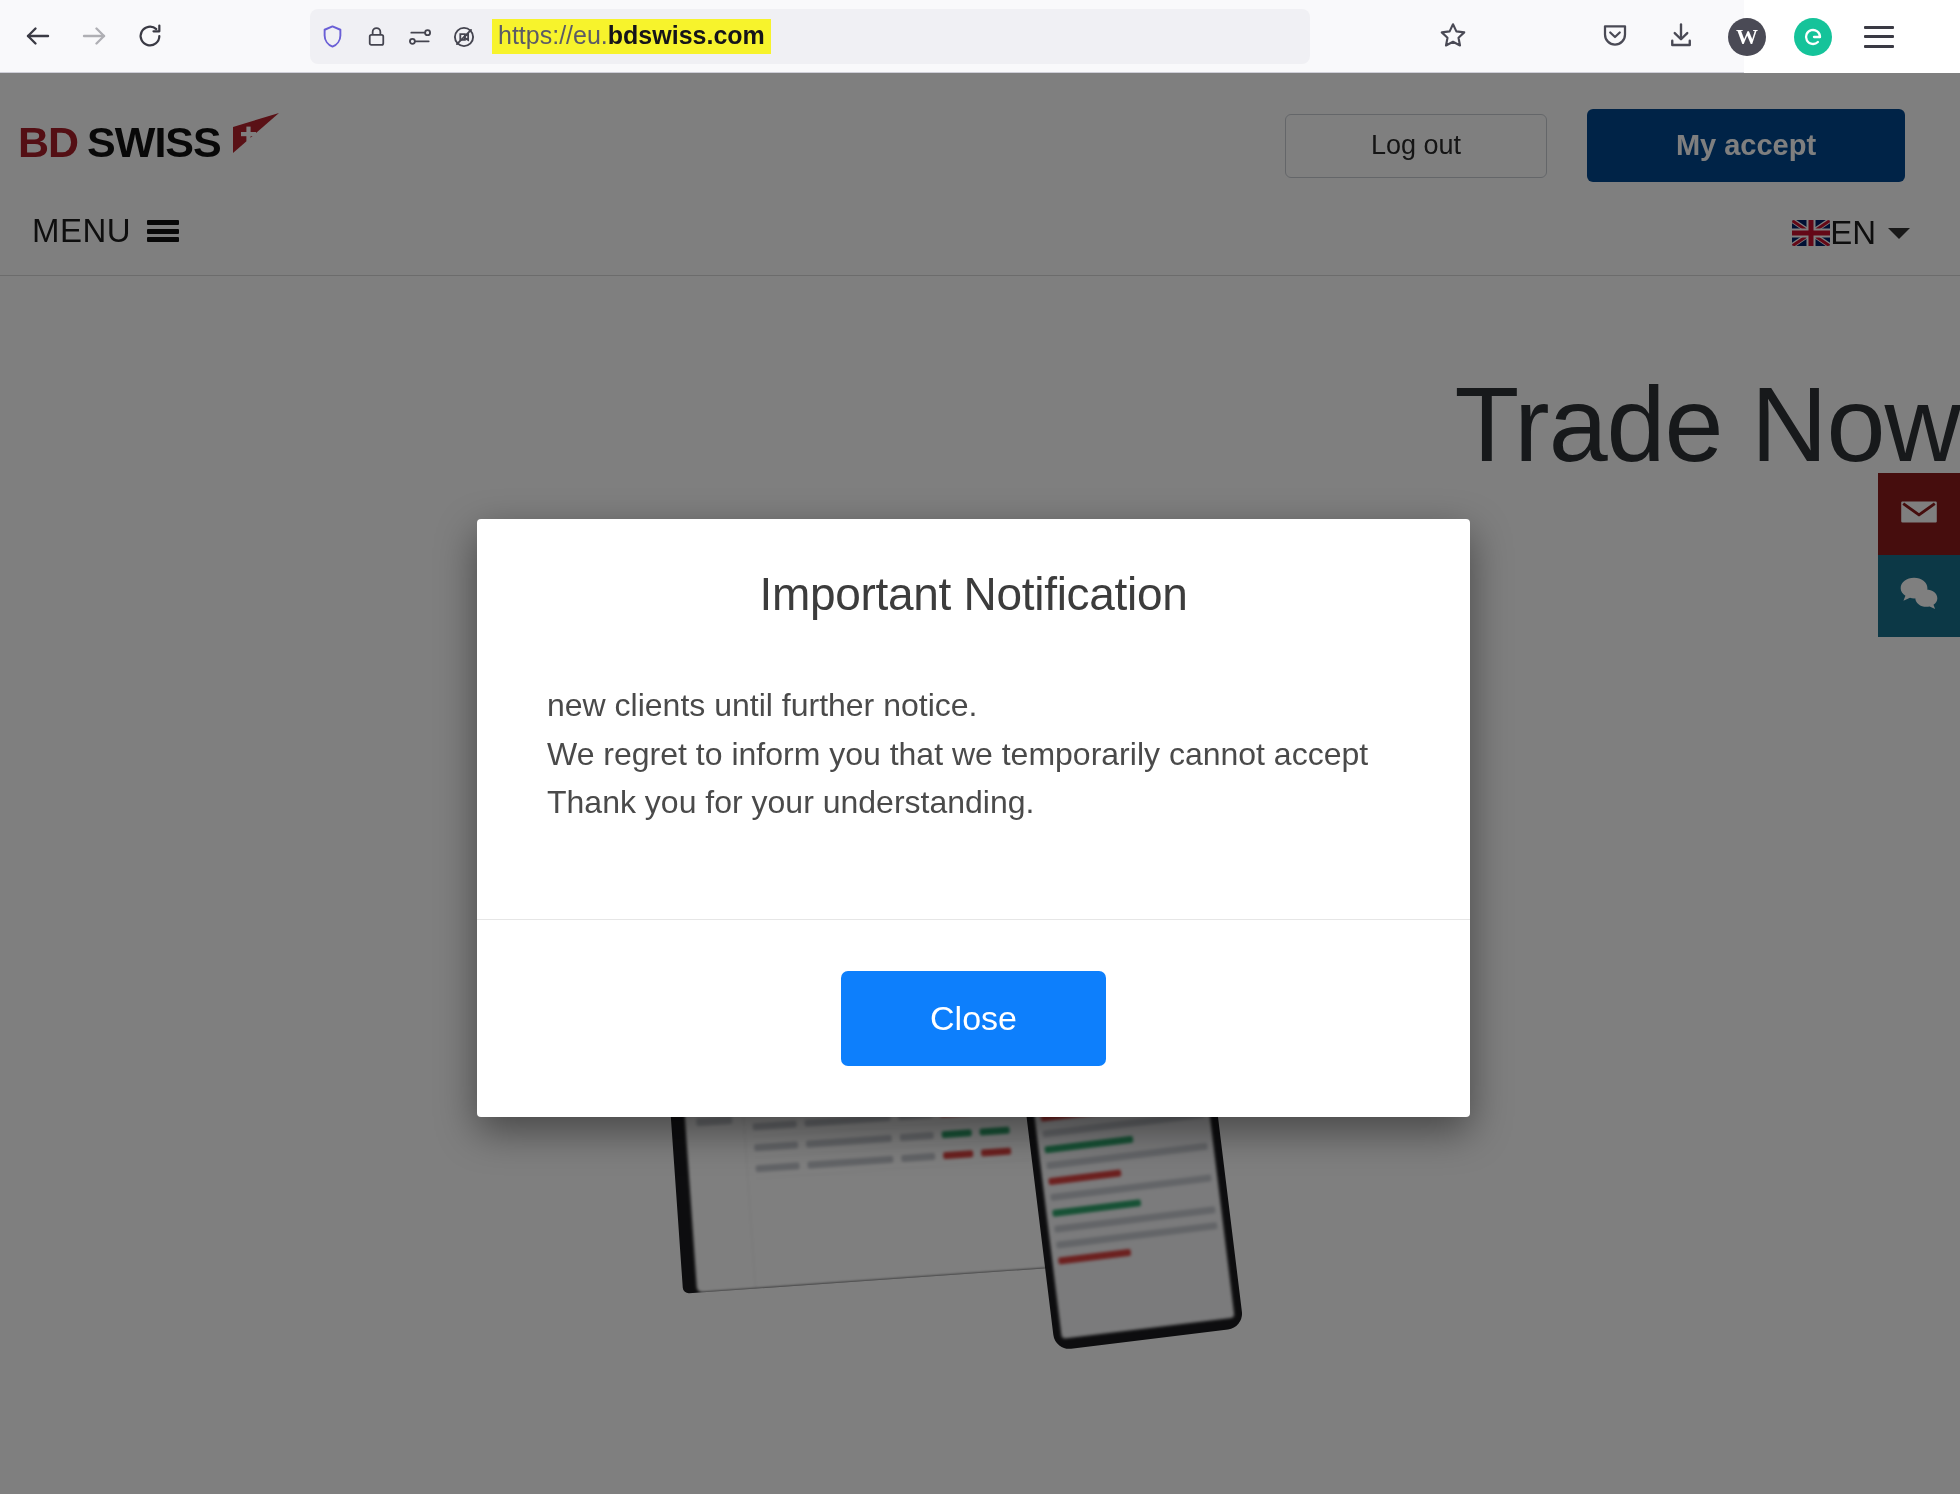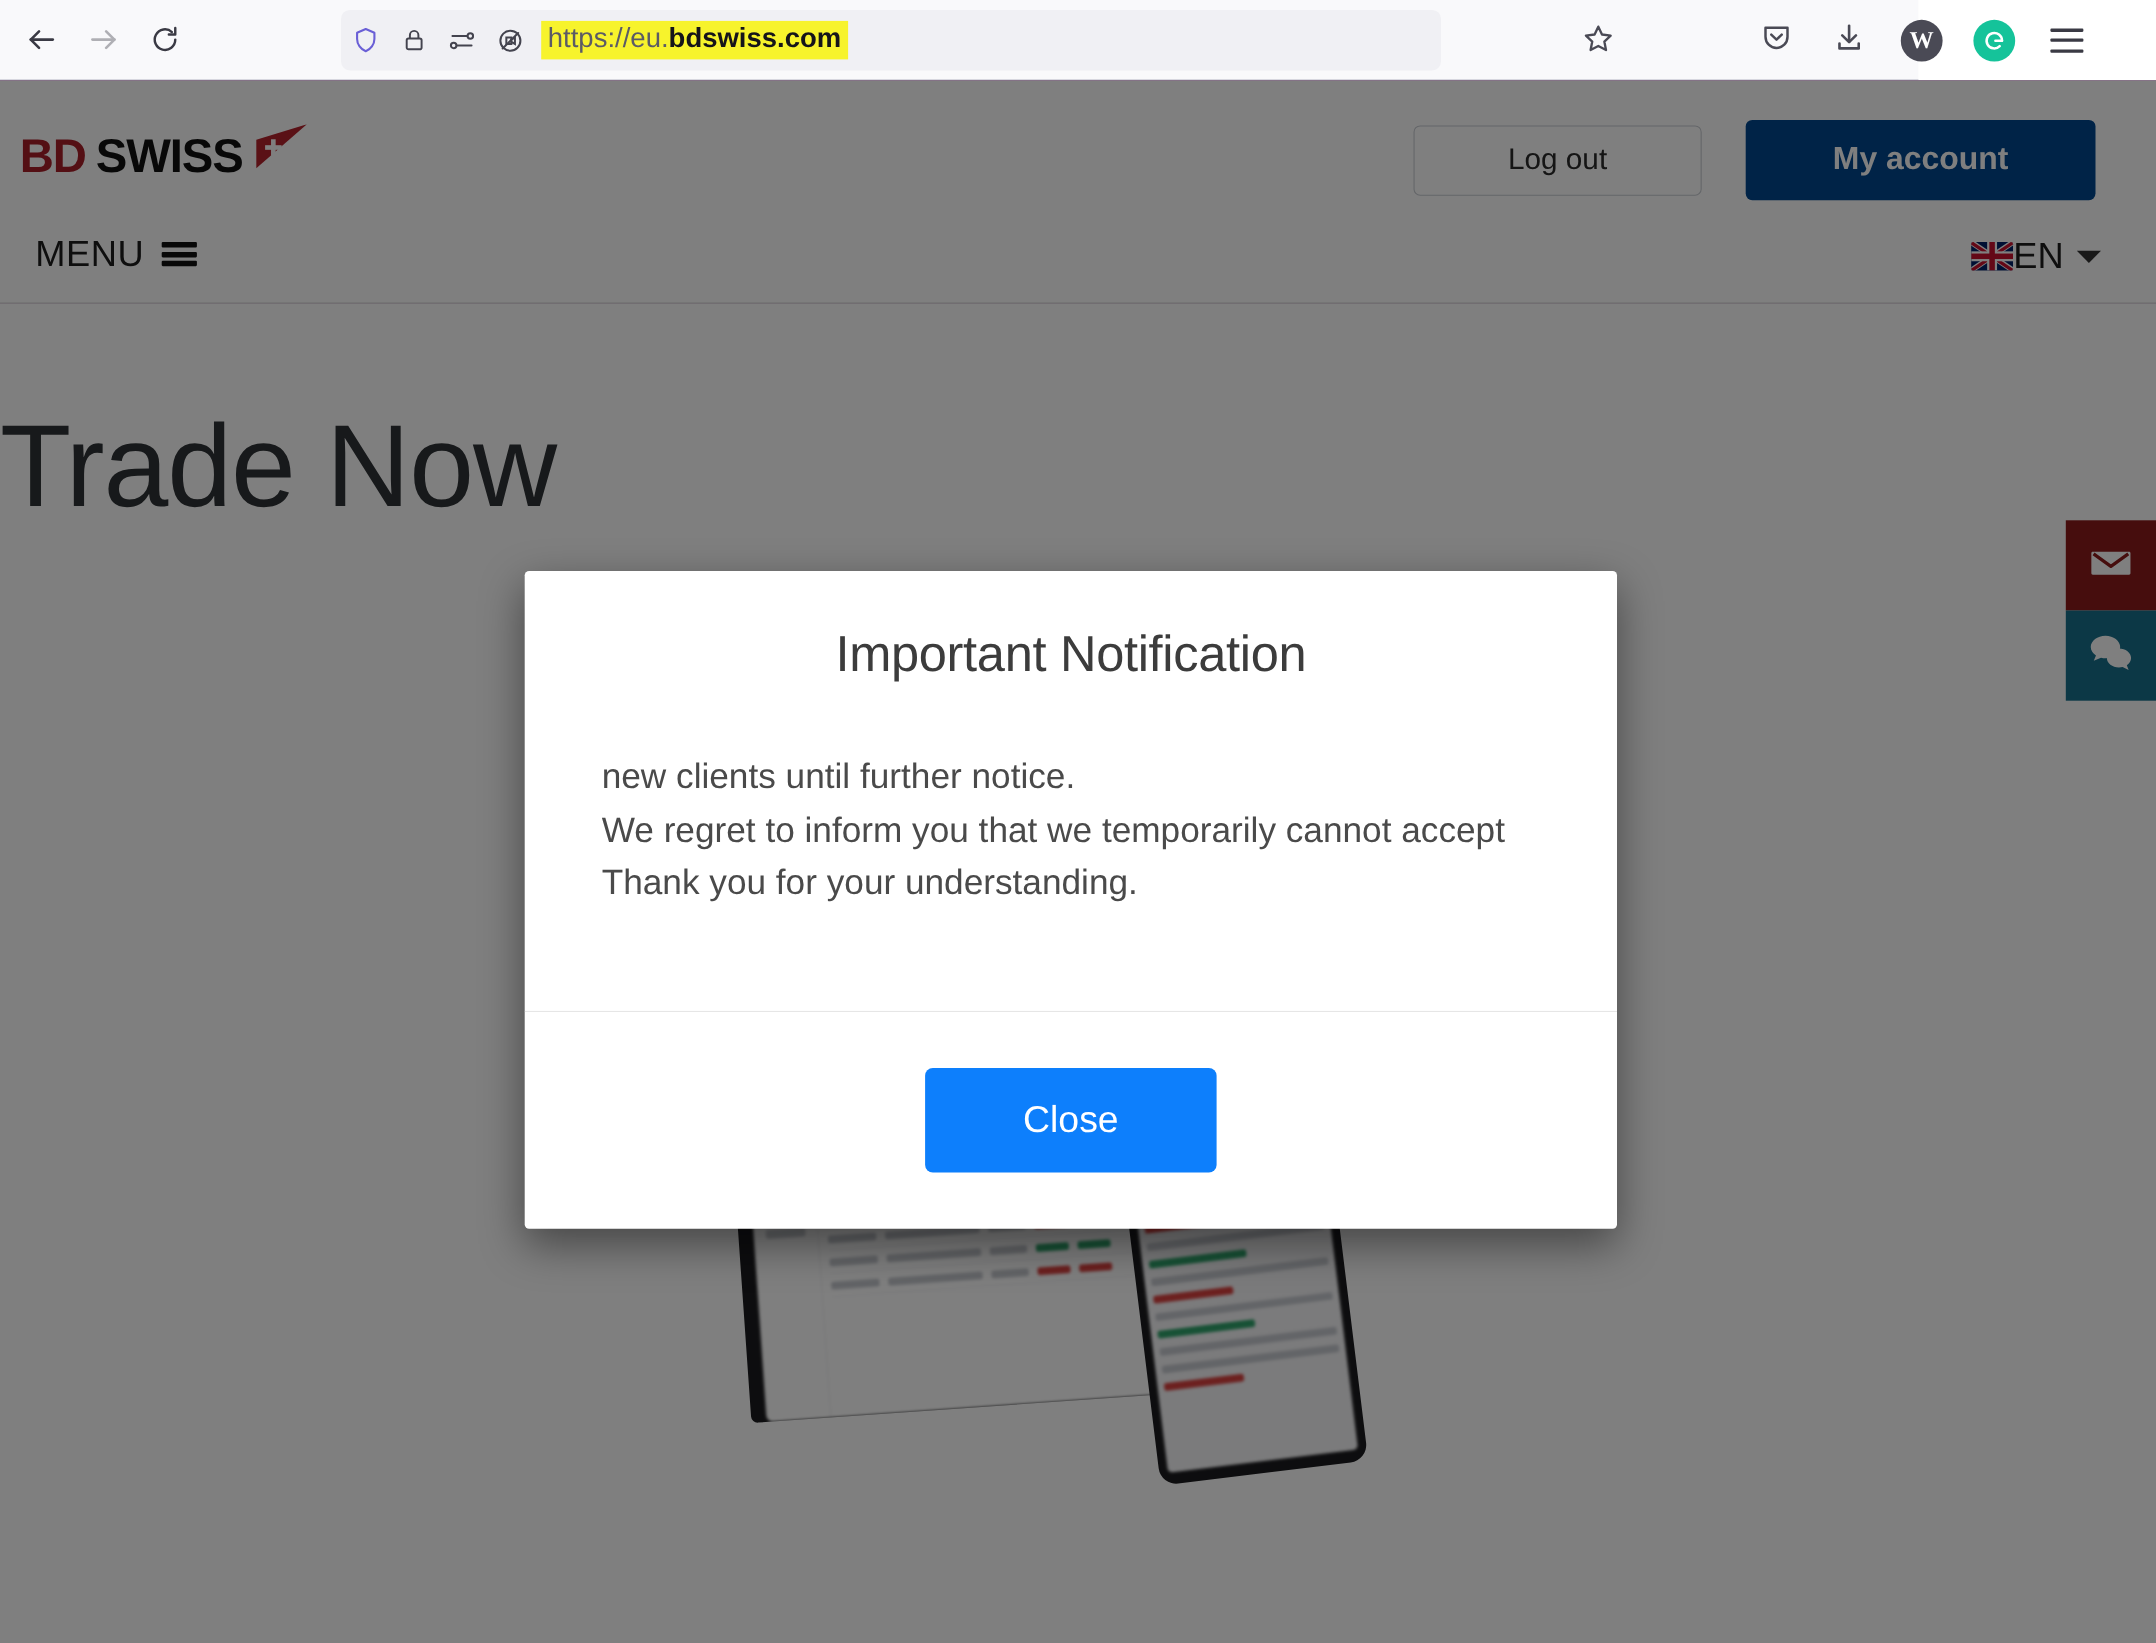--- a/index.html
+++ b/index.html
@@ -260,21 +260,21 @@
     border-right: 11px solid transparent;
     border-top: 11px solid #333333;
     margin-left: 12px;
   }
 
   
   .hero {
     position: relative;
     height: 1219px;
     background: #ffffff;
-    text-align: left;
+    text-align: right;
   }
   .hero-title {
     margin: 0;
     padding-top: 95px;
     font-size: 106px;
     font-weight: 300;
     color: #2f3336;
     letter-spacing: -1px;
     line-height: 1;
     font-family: "Liberation Sans", sans-serif;
@@ -560,21 +560,21 @@
         <svg width="56" height="46" viewBox="0 0 56 46">
           <polygon points="56,0 10,40 10,14" fill="#b4232c"></polygon>
           <rect x="18" y="19" width="15" height="4.2" fill="#ffffff"></rect>
           <rect x="23.4" y="13.6" width="4.2" height="15" fill="#ffffff"></rect>
         </svg>
       </span>
     </div>
 
     <div class="header-btns">
       <div class="btn-logout">Log out</div>
-      <div class="btn-account">My account</div>
+      <div class="btn-account">My accept</div>
     </div>
   </header>
 
   <nav class="site-nav">
     <div class="menu-toggle">
       <span class="menu-label">MENU</span>
       <span class="burger">
           <i></i>
           <i></i>
           <i></i>

